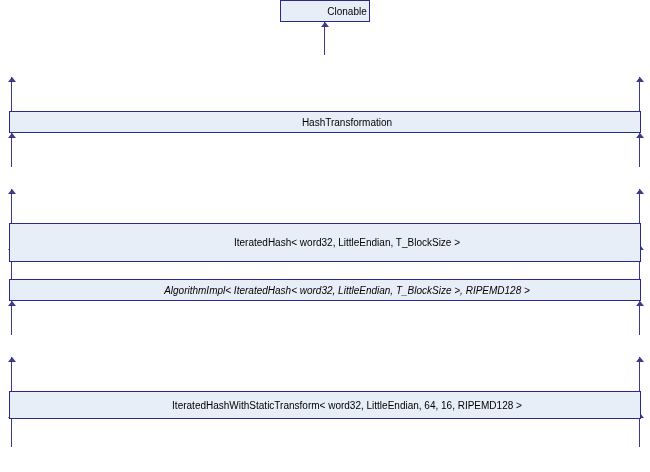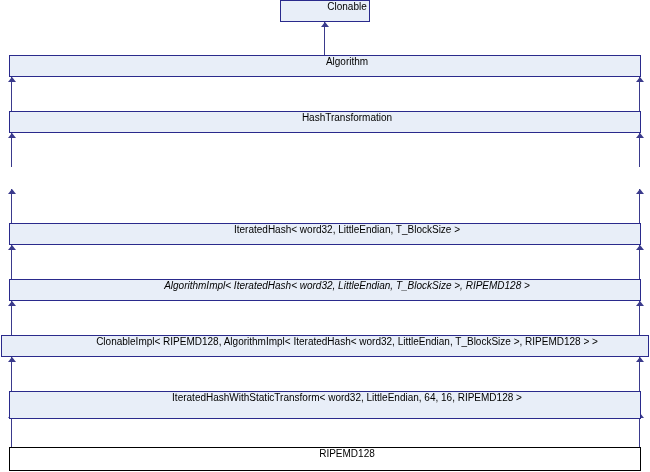--- a/index.html
+++ b/index.html
@@ -18,21 +18,21 @@
     width: 650px;
     height: 472px;
   }
   .node {
     position: absolute;
     box-sizing: border-box;
     border: 1px solid #2a2a8c;
     background: #e8eef8;
     color: #000000;
     display: flex;
-    align-items: flex-start;
+    align-items: center;
     justify-content: center;
     font-size: 10px;
     line-height: 11px;
     white-space: nowrap;
     text-align: center;
     padding-left: 44px;
   }
   .node.leaf {
     background: #ffffff;
     border: 1px solid #000000;
@@ -88,34 +88,25 @@
     <div class="arrow" style="left: 7.5px; top: 357px;"></div>
     <div class="edge v" style="left: 639px; top: 357px; height: 34px;"></div>
     <div class="arrow" style="left: 635.5px; top: 357px;"></div>
     <div class="edge v" style="left: 11px; top: 413px; height: 34px;"></div>
     <div class="arrow" style="left: 7.5px; top: 413px;"></div>
     <div class="edge v" style="left: 639px; top: 413px; height: 34px;"></div>
     <div class="arrow" style="left: 635.5px; top: 413px;"></div>
     <div class="node" style="left: 280px; top: 0px; width: 90px; height: 22px;">
       <span class="node-label">Clonable</span>
     </div>
-    <div class="node" style="left: 9px; top: 55px; width: 632px; height: 22px;">
-      <span class="node-label">Algorithm</span>
-    </div>
     <div class="node" style="left: 9px; top: 111px; width: 632px; height: 22px;">
       <span class="node-label">HashTransformation</span>
     </div>
-    <div class="node" style="left: 9px; top: 223px; width: 632px; height: 22px;">
+    <div class="node" style="left: 9px; top: 223px; width: 632px; height: 39px;">
       <span class="node-label">IteratedHash&lt; word32, LittleEndian, T_BlockSize &gt;</span>
     </div>
     <div class="node" style="left: 9px; top: 279px; width: 632px; height: 22px; font-style: italic;">
       <span class="node-label">AlgorithmImpl&lt; IteratedHash&lt; word32, LittleEndian, T_BlockSize &gt;, RIPEMD128 &gt;</span>
     </div>
-    <div class="node" style="left: 1px; top: 335px; width: 648px; height: 22px;">
-      <span class="node-label">ClonableImpl&lt; RIPEMD128, AlgorithmImpl&lt; IteratedHash&lt; word32, LittleEndian, T_BlockSize &gt;, RIPEMD128 &gt; &gt;</span>
-    </div>
     <div class="node" style="left: 9px; top: 391px; width: 632px; height: 28px;">
       <span class="node-label">IteratedHashWithStaticTransform&lt; word32, LittleEndian, 64, 16, RIPEMD128 &gt;</span>
-    </div>
-    <div class="node leaf" style="left: 9px; top: 447px; width: 632px; height: 24px;">
-      <span class="node-label">RIPEMD128</span>
     </div>
   </div>
 
 </body></html>

